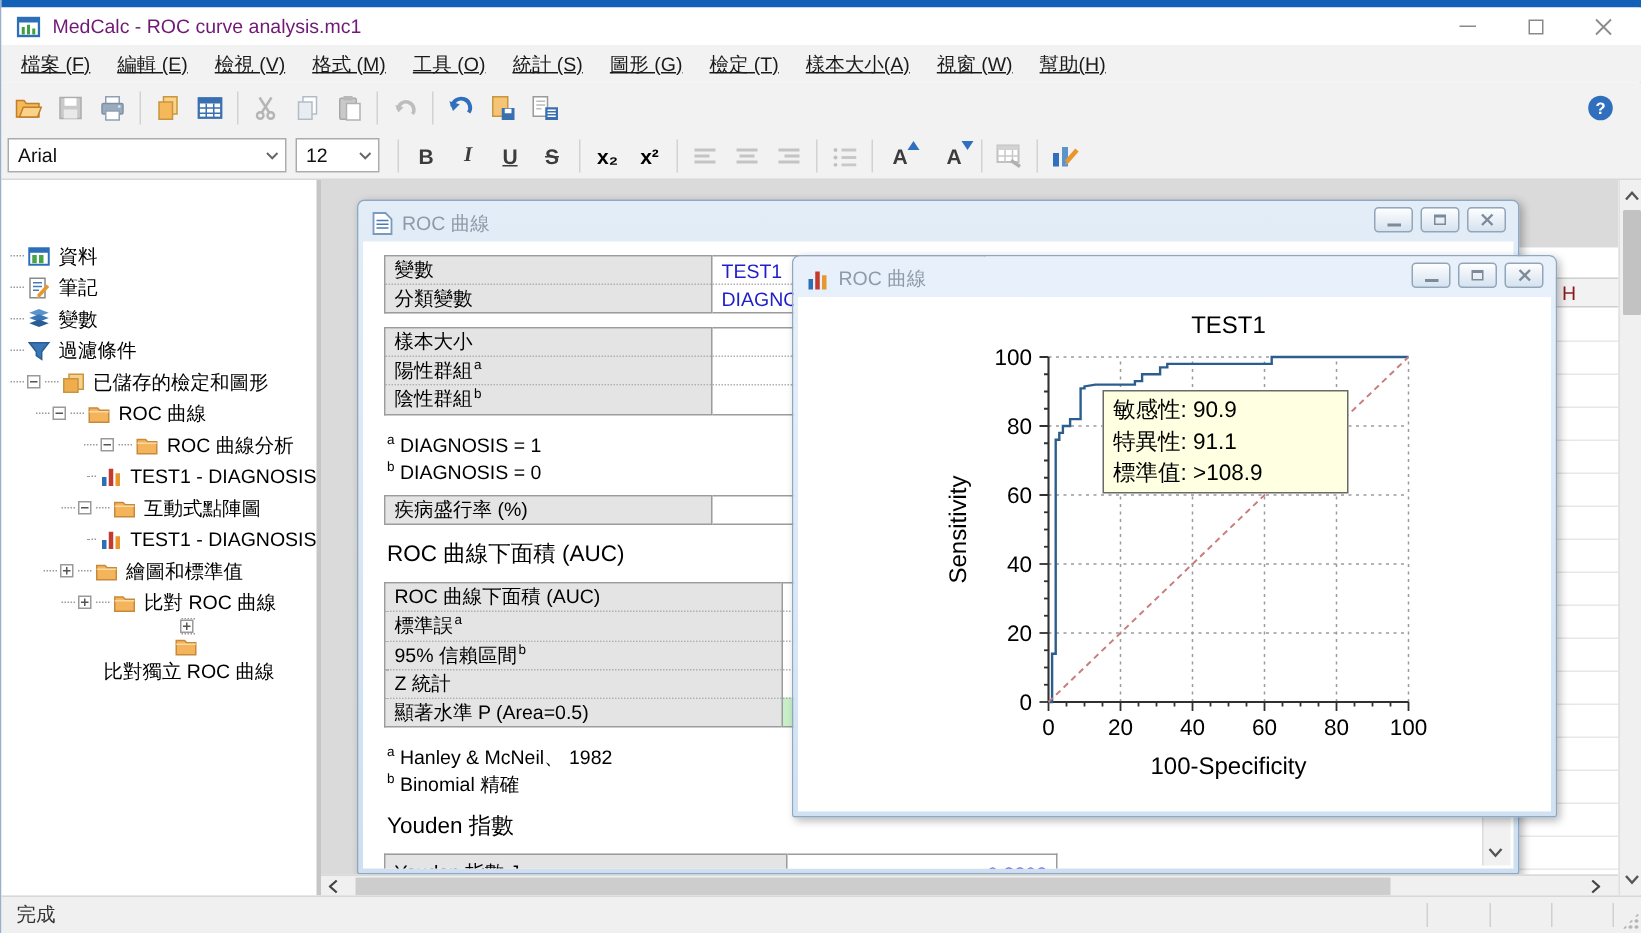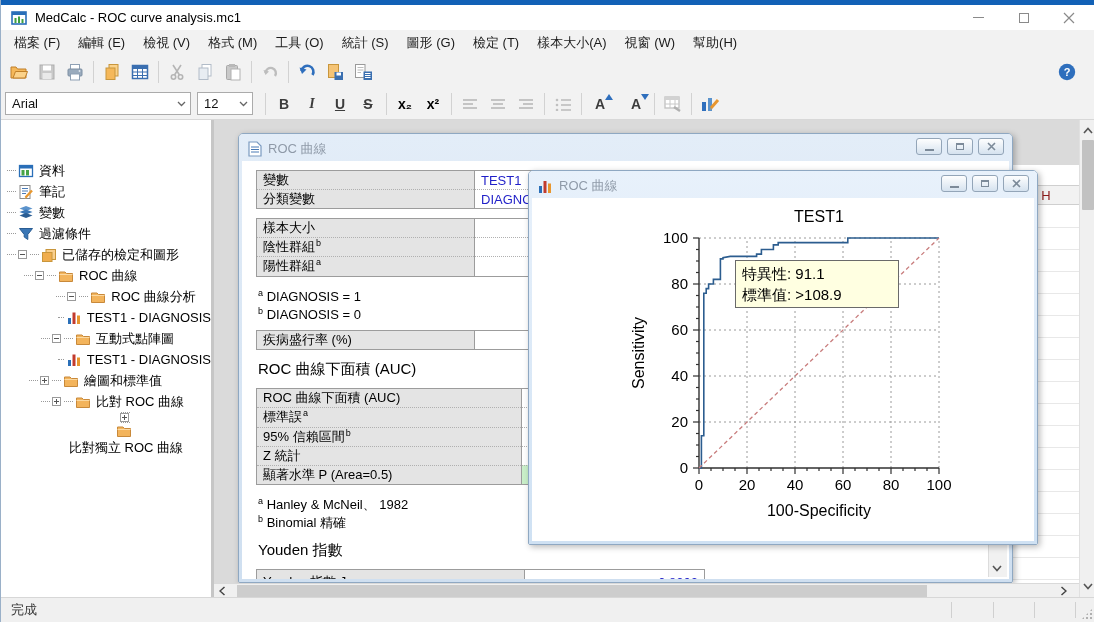--- a/index.html
+++ b/index.html
@@ -4,28 +4,28 @@
 <style>
   * { box-sizing: border-box; margin: 0; padding: 0; }
   html,body { width:1094px; height:622px; overflow:hidden; }
   body { font-family:"Liberation Sans","DejaVu Sans",sans-serif; background:#fff; position:relative; }
   #app { position:absolute; inset:0; border-left:1px solid #9ab0c8; border-right:1px solid #9ab0c8; }
 
   
   #topline { position:absolute; left:0; top:0; width:1094px; height:5px; background:#1261b6; }
   #titlebar { position:absolute; left:0; top:5px; width:1094px; height:25px; background:#fff; display:flex; align-items:center; }
   #titlebar .appicon { margin-left:10px; }
-  #title { margin-left:8px; font-size:13px; color:#000000; }
+  #title { margin-left:8px; font-size:13px; color:#701a75; }
   .cap-btns { position:absolute; right:4px; top:0; height:25px; display:flex; }
   .cap { width:45px; height:25px; display:flex; align-items:center; justify-content:center; }
   .glyph-min { width:11px; height:1px; background:#8a8a8a; display:block; }
   .glyph-max { width:10px; height:10px; border:1px solid #8a8a8a; display:block; }
 
   #menubar { position:absolute; left:0; top:30px; width:1094px; height:25px; background:#f2f2f2; display:flex; align-items:center; padding-left:4px; }
-  .menu-item { font-size:13px; color:#1a1a1a; padding:4px 9px; cursor:default; }
+  .menu-item { font-size:13px; color:#1a1a1a; padding:4px 9px; cursor:default;text-decoration:underline; }
 
   #tb1 { position:absolute; left:0; top:55px; width:1094px; height:33px; background:#f2f2f2; display:flex; align-items:center; padding-left:4px; }
   #tb2 { position:absolute; left:0; top:88px; width:1094px; height:32px; background:#f2f2f2; border-bottom:1px solid #d8d8d8; display:flex; align-items:center; padding-left:4px; }
   .tbtn { width:28px; height:26px; display:flex; align-items:center; justify-content:center; border-radius:2px; }
   .tsep { width:1px; height:22px; background:#d2d2d2; margin:0 4px; }
   .tbtn.right { position:absolute; right:14px; }
   .combo { height:23px; background:#fff; border:1px solid #ababab; display:flex; align-items:center; font-size:13px; color:#111; position:relative; }
   .combo .val { padding-left:6px; flex:1; }
   .combo .chev { width:18px; height:100%; display:flex; align-items:center; justify-content:center; }
   #font-combo { width:186px; margin-right:6px; }
@@ -517,25 +517,25 @@
                     <div class="rcell lab" style="width: 218px;">分類變數</div>
                     <div class="rcell val blue" style="width: 182px; text-align: left;">DIAGNOSIS</div>
                   </div>
                 </div>
                 <div class="rtable">
                   <div class="rrow">
                     <div class="rcell lab" style="width: 218px;">樣本大小</div>
                     <div class="rcell val" style="width: 182px; text-align: left;"></div>
                   </div>
                   <div class="rrow">
+                    <div class="rcell lab" style="width: 218px;">陽性群組<sup class="cellsup">a</sup></div>
+                    <div class="rcell val" style="width: 182px; text-align: left;"></div>
+                  </div>
+                  <div class="rrow">
                     <div class="rcell lab" style="width: 218px;">陰性群組<sup class="cellsup">b</sup></div>
-                    <div class="rcell val" style="width: 182px; text-align: left;"></div>
-                  </div>
-                  <div class="rrow">
-                    <div class="rcell lab" style="width: 218px;">陽性群組<sup class="cellsup">a</sup></div>
                     <div class="rcell val" style="width: 182px; text-align: left;"></div>
                   </div>
                 </div>
                 <div class="rnotes">
                   <div><sup>a</sup> DIAGNOSIS = 1</div>
                   <div><sup>b</sup> DIAGNOSIS = 0</div>
                 </div>
                 <div class="rtable">
                   <div class="rrow">
                     <div class="rcell lab" style="width: 218px;">疾病盛行率 (%)</div>
@@ -680,20 +680,21 @@
                   <text x="156" y="137" text-anchor="end" font-size="15" fill="#000">60</text>
                   <text x="156" y="91" text-anchor="end" font-size="15" fill="#000">80</text>
                   <text x="156" y="45" text-anchor="end" font-size="15" fill="#000">100</text>
                   <text x="287" y="24" text-anchor="middle" font-size="16" fill="#000">TEST1</text>
                   <text x="287" y="318" text-anchor="middle" font-size="16" fill="#000">100-Specificity</text>
                   <text x="112" y="155" text-anchor="middle" font-size="16" fill="#000" transform="rotate(-90 112 155)">Sensitivity</text>
                   <polyline points="167.0,270.0 169.4,270.0 169.4,237.8 171.8,237.8 171.8,95.2 174.2,95.2 174.2,90.6 176.6,90.6 176.6,86.0 181.4,86.0 181.4,81.4 188.4,81.4 188.4,60.9 191.0,60.9 191.0,59.6 198.2,58.4 224.6,58.4 224.6,56.1 229.4,56.1 229.4,51.5 241.4,51.5 241.4,46.9 246.2,46.9 246.2,44.6 315.8,44.6 315.8,40.0 407.0,40.0" fill="none" stroke="#2c5d8f" stroke-width="1.6" stroke-linejoin="miter"></polyline>
                   <polyline points="167.0,270.0 407.0,40.0" fill="none" stroke="#c87c7c" stroke-width="1.3" stroke-linejoin="miter" stroke-dasharray="4 3"></polyline>
                 </svg>
               <div id="roc-tooltip">
+                  <div>敏感性: 90.9</div>
                   <div>特異性: 91.1</div>
                   <div>標準值: &gt;108.9</div>
                 </div>
             </div>
           </div>
         </div>
       </div>
 
       <div id="hscroll">
         <div class="hs-arrow" style="left:0">

